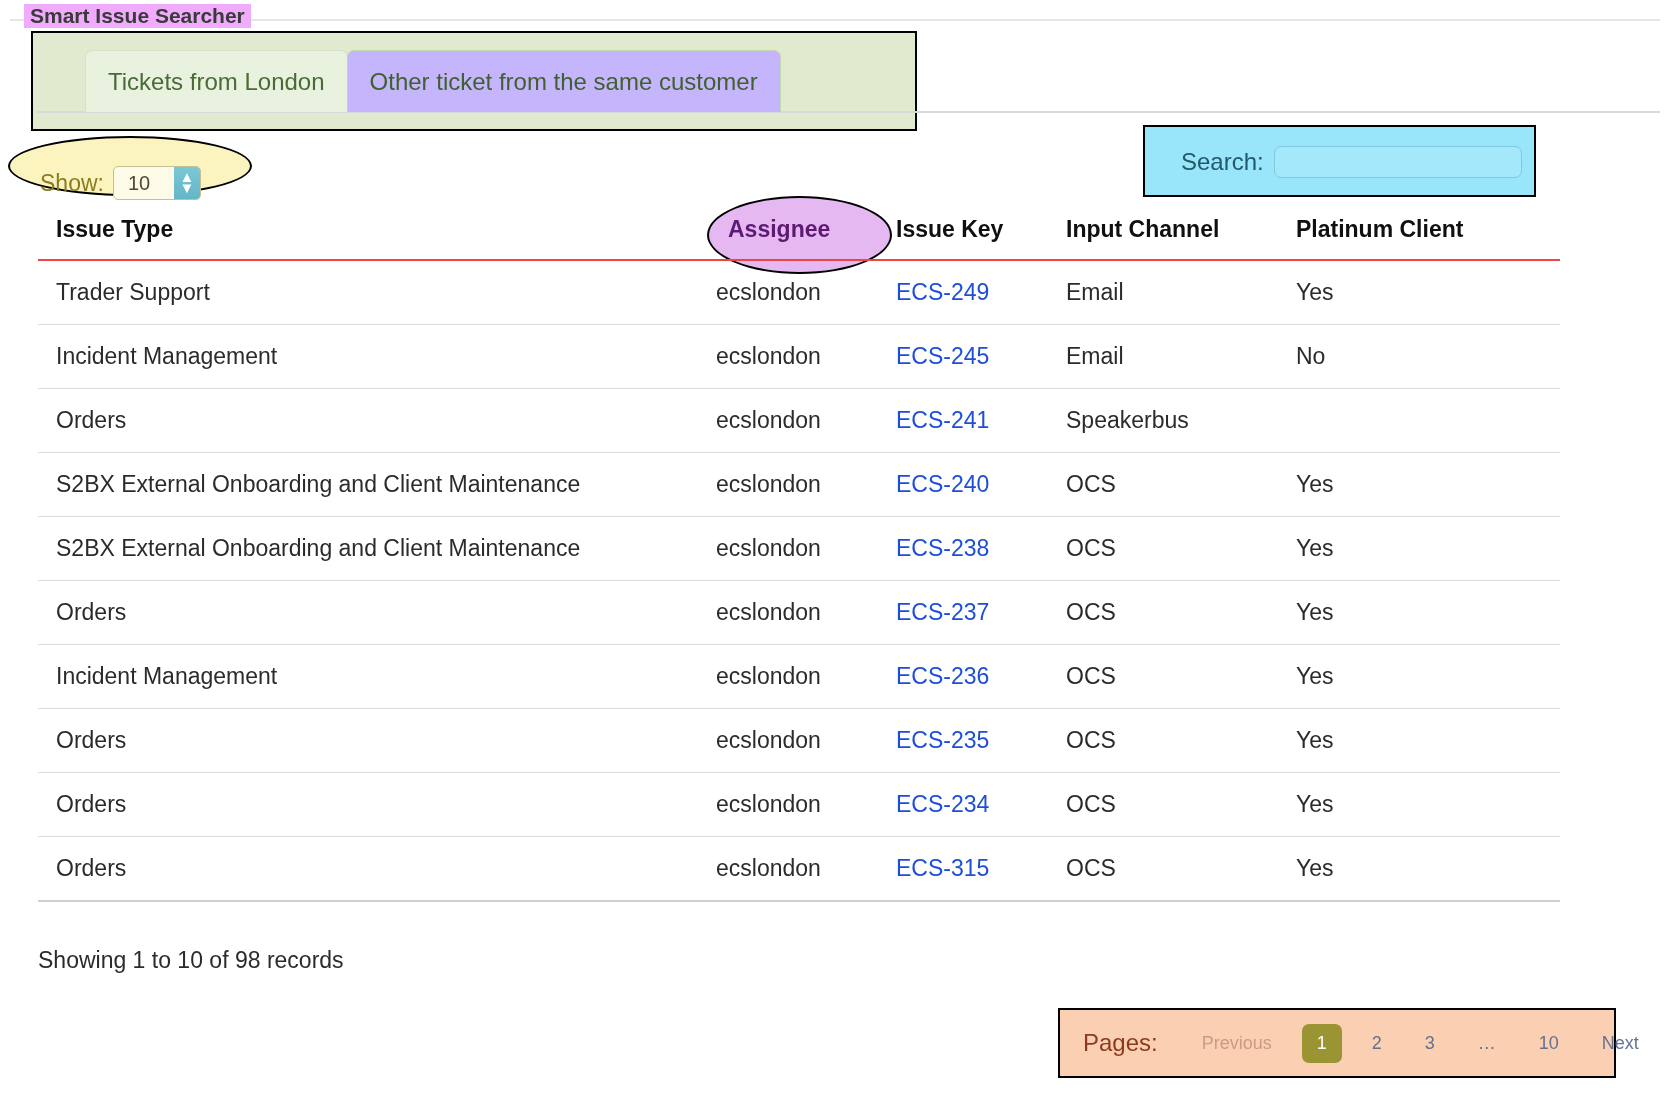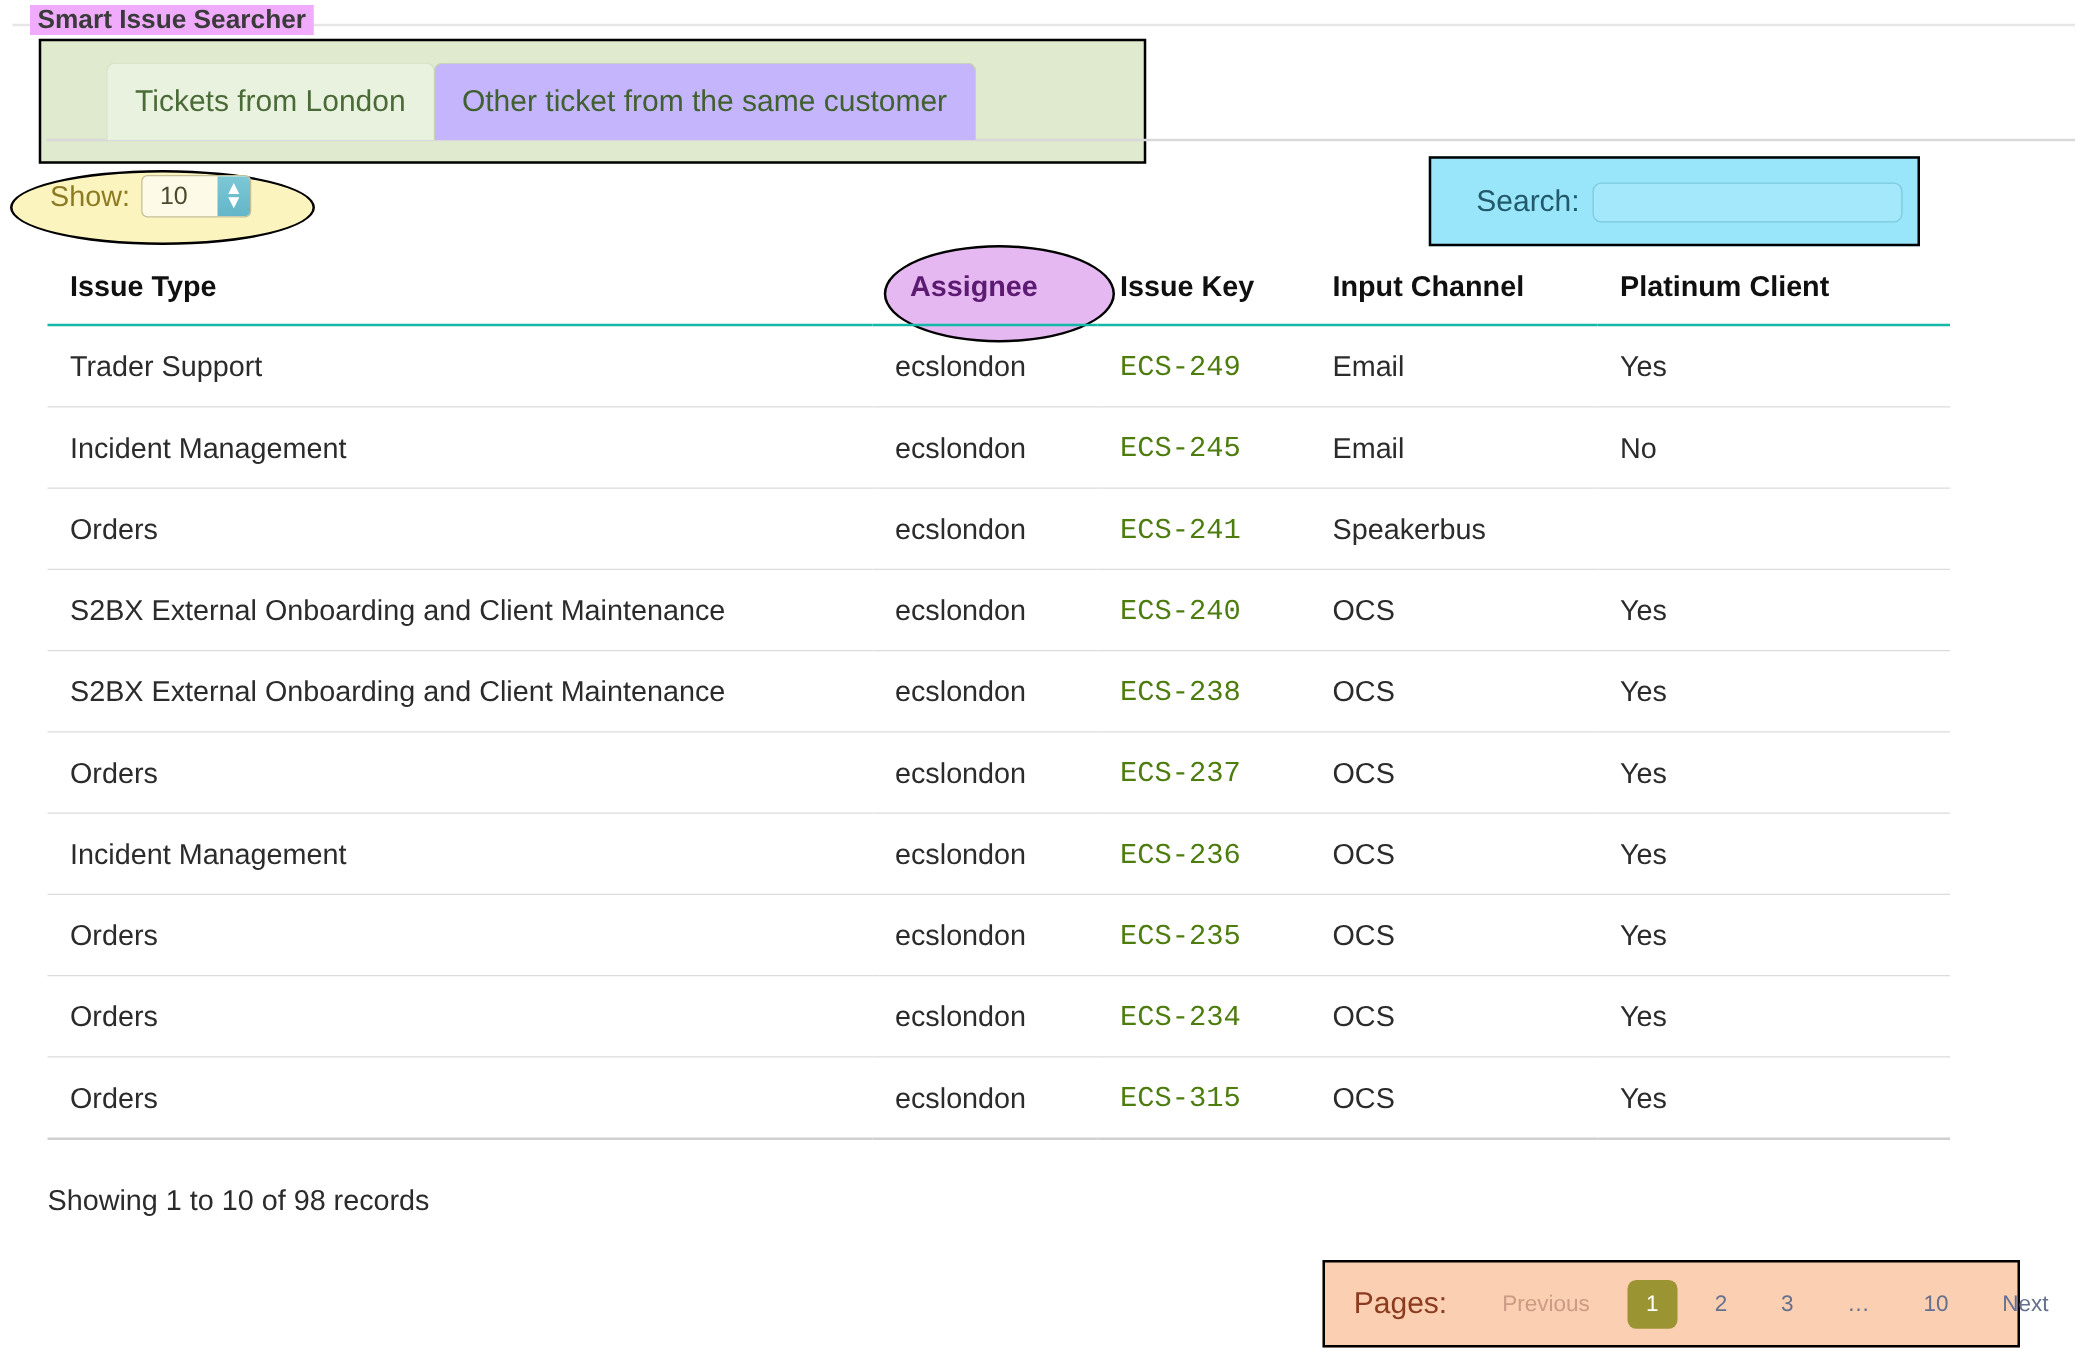--- a/index.html
+++ b/index.html
@@ -96,21 +96,21 @@
     width: 244px;
     height: 60px;
     border-radius: 50%;
     background: #fbf4bf;
     border: 2px solid #000000;
     box-sizing: border-box;
   }
   .show-wrap {
     position: absolute;
     left: 40px;
-    top: 140px;
+    top: 166px;
     display: flex;
     align-items: center;
     gap: 9px;
   }
   .show-label {
     font-size: 23px;
     color: #8c7b22;
   }
   .show-select {
     position: relative;
@@ -203,21 +203,21 @@
     width: 1522px;
     border-collapse: collapse;
     table-layout: fixed;
   }
   .dtable th {
     text-align: left;
     font-size: 23px;
     font-weight: bold;
     color: #101010;
     padding: 6px 12px 16px 18px;
-    border-bottom: 2px solid #14b8a6;
+    border-bottom: 2px solid #ef4444;
     white-space: nowrap;
   }
   .dtable th.assignee-th {
     color: #5d1a72;
     padding-left: 30px;
   }
   .dtable td {
     font-size: 23px;
     color: #2b2b2b;
     padding: 18px 12px 18px 18px;
@@ -228,24 +228,23 @@
   }
   .dtable tr:last-child td {
     border-bottom: 2px solid #cfcfcf;
   }
   .col-type    { width: 660px; }
   .col-assign  { width: 180px; }
   .col-key     { width: 170px; }
   .col-channel { width: 230px; }
   .col-plat    { width: 282px; }
   .key-link {
-    color: #4d7c0f;
+    color: #1d4ed8;
     text-decoration: none;
     cursor: pointer;
-    font-family: Liberation Mono, monospace;
   }
   .cell-assign { padding-left: 30px; }
 
   
   .showing-info {
     position: absolute;
     left: 38px;
     top: 935px;
     font-size: 23px;
     color: #2b2b2b;

